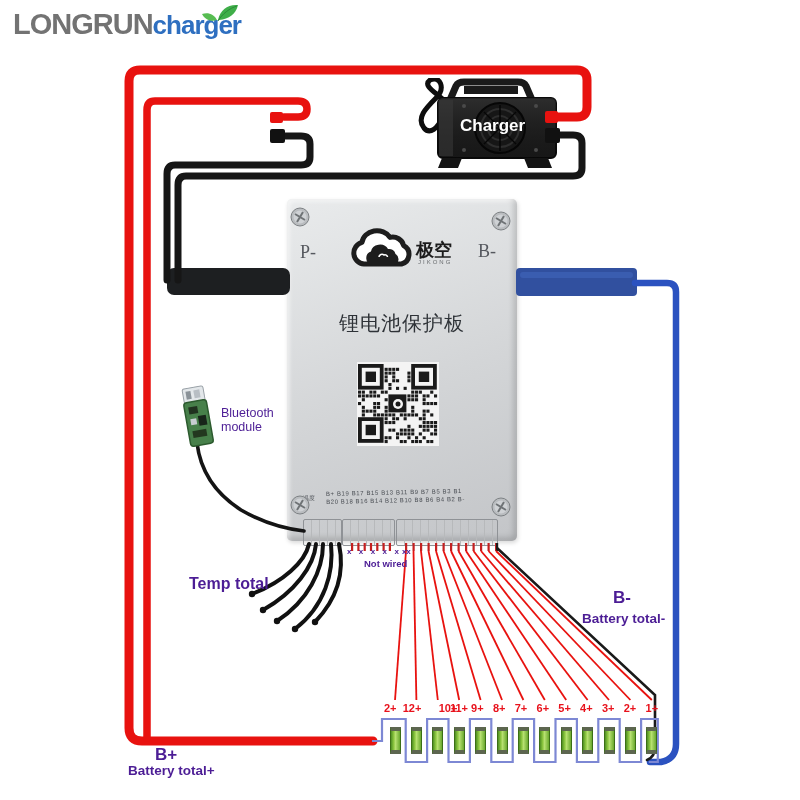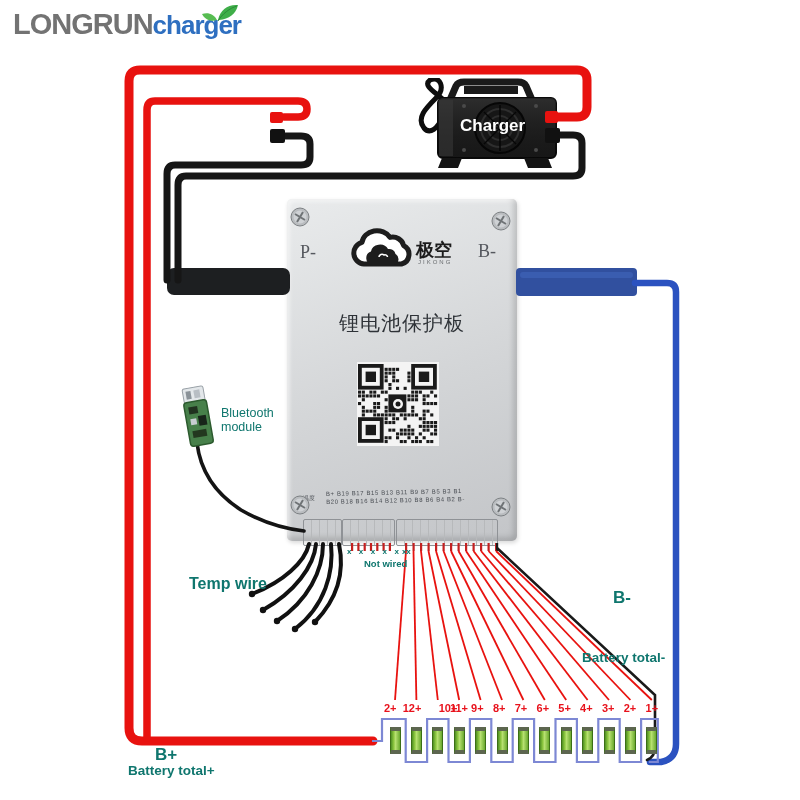--- a/index.html
+++ b/index.html
@@ -38,29 +38,29 @@
   .connector{position:absolute;top:519px;height:25px;background:linear-gradient(#f2f2f0,#d8d8d4);
     border:1px solid #8f9296;border-radius:2px;
     background-image:repeating-linear-gradient(90deg,transparent 0 7px,#b7b9bb 7px 8px);}
   
   .cell{position:absolute;top:727px;width:11px;height:27px;
     background:linear-gradient(90deg,#4f8f23,#8cc63f 30%,#b6e070 50%,#6aa92e);
     border-left:1px solid #3c6f16;border-right:1px solid #3c6f16;
     border-top:4px solid #5d6650;border-bottom:4px solid #5d6650;box-sizing:border-box;}
   .cellLbl{position:absolute;top:702px;width:26px;text-align:center;font-size:11px;font-weight:700;color:#e8121c;}
   
-  .redTxt{color:#0f766e;font-weight:700;}
+  .redTxt{color:#4c1d95;font-weight:700;}
   #btLine1{left:221px;top:406px;font-size:12.5px;}
   #btLine2{left:221px;top:420px;font-size:12.5px;}
   #tempWireLbl{left:189px;top:575px;font-size:16px;}
   #notWired{left:364px;top:558px;font-size:9.5px;}
   #xMarks{left:347px;top:547px;font-size:8px;letter-spacing:2.6px;}
   #xMarkSingle{left:402px;top:547px;font-size:8px;}
   #bMinus{left:613px;top:588px;font-size:17px;}
-  #bMinusSub{left:582px;top:611px;font-size:13.5px;margin-top:39px;}
+  #bMinusSub{left:582px;top:611px;font-size:13.5px;}
   #bPlus{left:155px;top:745px;font-size:17px;}
   #bPlusSub{left:128px;top:763px;font-size:13.5px;}
   
   #btModule{left:183px;top:386px;width:30px;height:62px;transform:rotate(-10deg);}
 </style>
 </head>
 <body>
 
 <div id="stage">
 
@@ -386,21 +386,21 @@
       <rect x="3" y="15" width="23" height="44" rx="3" fill="#47804a" stroke="#2c5a2e" stroke-width="1.5"></rect>
       <rect x="7" y="20" width="9" height="7" fill="#20321f"></rect>
       <rect x="15" y="30" width="8" height="10" fill="#18251a"></rect>
       <rect x="7" y="32" width="6" height="6" fill="#c8cdd1"></rect>
       <rect x="7" y="44" width="14" height="7" fill="#23381f"></rect>
     </svg>
   </div>
   <div class="abs redTxt" id="btLine1" style="font-weight:400">Bluetooth</div>
   <div class="abs redTxt" id="btLine2" style="font-weight:400">module</div>
 
-  <div class="abs redTxt" id="tempWireLbl">Temp wire</div>
+  <div class="abs redTxt" id="tempWireLbl">Temp total</div>
   <div class="abs redTxt" id="xMarks">x x x x x x</div>
   <div class="abs redTxt" id="xMarkSingle">x</div>
   <div class="abs redTxt" id="notWired">Not wired</div>
   <div class="abs redTxt" id="bMinus">B-</div>
   <div class="abs redTxt" id="bMinusSub">Battery total-</div>
   <div class="abs redTxt" id="bPlus">B+</div>
   <div class="abs redTxt" id="bPlusSub">Battery total+</div>
 
   <div class="abs" id="pack">
       <div class="cell" style="left: 389.5px;"></div>

